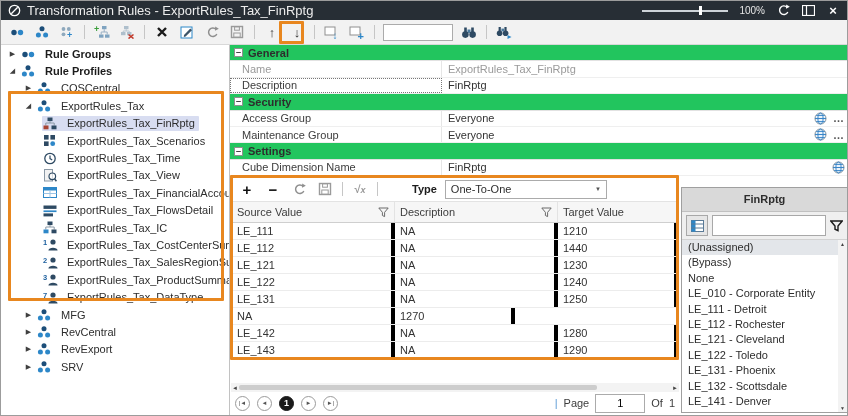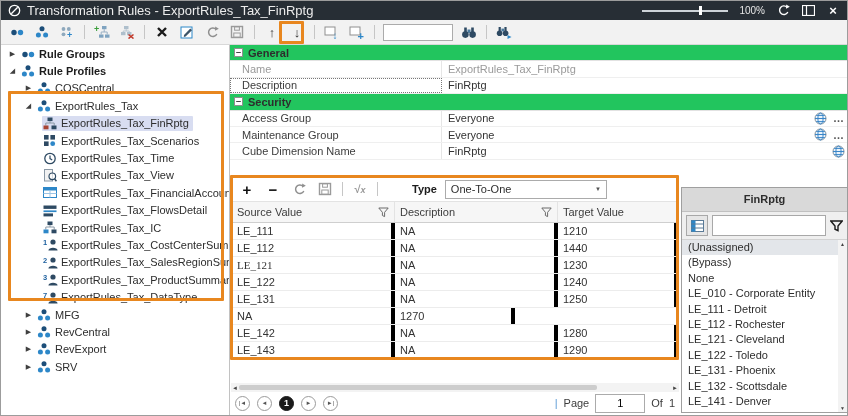--- a/index.html
+++ b/index.html
@@ -29,21 +29,21 @@
   .vdiv{position:absolute;left:228px;top:44px;width:1px;bottom:0;background:#c2c2c2;}
   .trow{height:17.4px;display:flex;align-items:center;cursor:pointer;}
   .trow .tar{width:15px;text-align:center;font-size:7px;color:#404040;flex:none;}
   .trow.lvl0{padding-left:4px;}
   .trow.lvl1{padding-left:20px;}
   .trow.lvl2{padding-left:26px;}
   .trow.b .tlb{font-weight:bold;color:#1c1c1c;}
   .thl{display:flex;align-items:center;padding:1px 4px 1px 1px;border-radius:1px;}
   .thl.sel{background:#d8ddf1;}
   .ticn{width:16px;display:flex;align-items:center;flex:none;}
-  .tlb{margin-left:2px;white-space:nowrap;color:#2d2d2d;}
+  .tlb{margin-left:8px;white-space:nowrap;color:#2d2d2d;}
 
   
   .props{position:absolute;left:229px;top:44px;width:619px;height:131.2px;background:#fff;}
   .psec{height:16.4px;box-sizing:border-box;background:#22c55e;border-bottom:1px solid #e2e2e2;display:flex;align-items:center;gap:5px;padding-left:4px;}
   .psec .pslb{font-weight:bold;color:#2d2d2d;}
   .prow{height:16.4px;box-sizing:border-box;border-bottom:1px solid #efefef;display:flex;align-items:stretch;}
   .plbl{width:212px;box-sizing:border-box;padding-left:12px;display:flex;align-items:center;border-right:1px solid #e6e6e6;color:#3c3c3c;}
   .plbl.foc{border:1px dotted #777;padding-left:11px;}
   .pval{flex:1;display:flex;align-items:center;justify-content:space-between;padding:0 4px 0 6px;color:#333;}
   .prow.dis .plbl,.prow.dis .pvt{color:#9a9a9a;}
@@ -579,20 +579,29 @@
               <svg width="13" height="13">
                 <circle cx="6.5" cy="6.5" r="5.5" fill="#eaf3fb" stroke="#7d8d9a"></circle>
                 <ellipse cx="6.5" cy="6.5" rx="2.6" ry="5.5" fill="none" stroke="#3a86c8"></ellipse>
                 <path d="M1 6.5 H12 M2.2 3.4 H10.8 M2.2 9.6 H10.8" stroke="#3a86c8" fill="none"></path>
               </svg>
             </span>
             <span class="pell">…</span>
           </span>
         </div>
       </div>
+      <div class="psec">
+        <span style="display:flex;">
+          <svg width="9" height="9">
+            <rect x="0.5" y="0.5" width="8" height="8" fill="#fff" stroke="#8f8f8f"></rect>
+            <line x1="2.2" y1="4.5" x2="6.8" y2="4.5" stroke="#444"></line>
+          </svg>
+        </span>
+        <span class="pslb">Settings</span>
+      </div>
       <div class="prow">
         <div class="plbl">Cube Dimension Name</div>
         <div class="pval">
           <span class="pvt">FinRptg</span>
           <span class="pvicons">
             <span style="display:flex;">
               <svg width="13" height="13">
                 <circle cx="6.5" cy="6.5" r="5.5" fill="#eaf3fb" stroke="#7d8d9a"></circle>
                 <ellipse cx="6.5" cy="6.5" rx="2.6" ry="5.5" fill="none" stroke="#3a86c8"></ellipse>
                 <path d="M1 6.5 H12 M2.2 3.4 H10.8 M2.2 9.6 H10.8" stroke="#3a86c8" fill="none"></path>
@@ -686,21 +695,21 @@
           <span>LE_112</span>
         </div>
         <div class="gcell" style="width:163px;">
           <span>NA</span>
         </div>
         <div class="gcell" style="width:120px;">
           <span>1440</span>
         </div>
       </div>
       <div class="grow">
-        <div class="gcell" style="width:163px;font-family:Liberation Serif, serif;">
+        <div class="gcell" style="width:163px;">
           <span>LE_121</span>
         </div>
         <div class="gcell" style="width:163px;">
           <span>NA</span>
         </div>
         <div class="gcell" style="width:120px;">
           <span>1230</span>
         </div>
       </div>
       <div class="grow">

